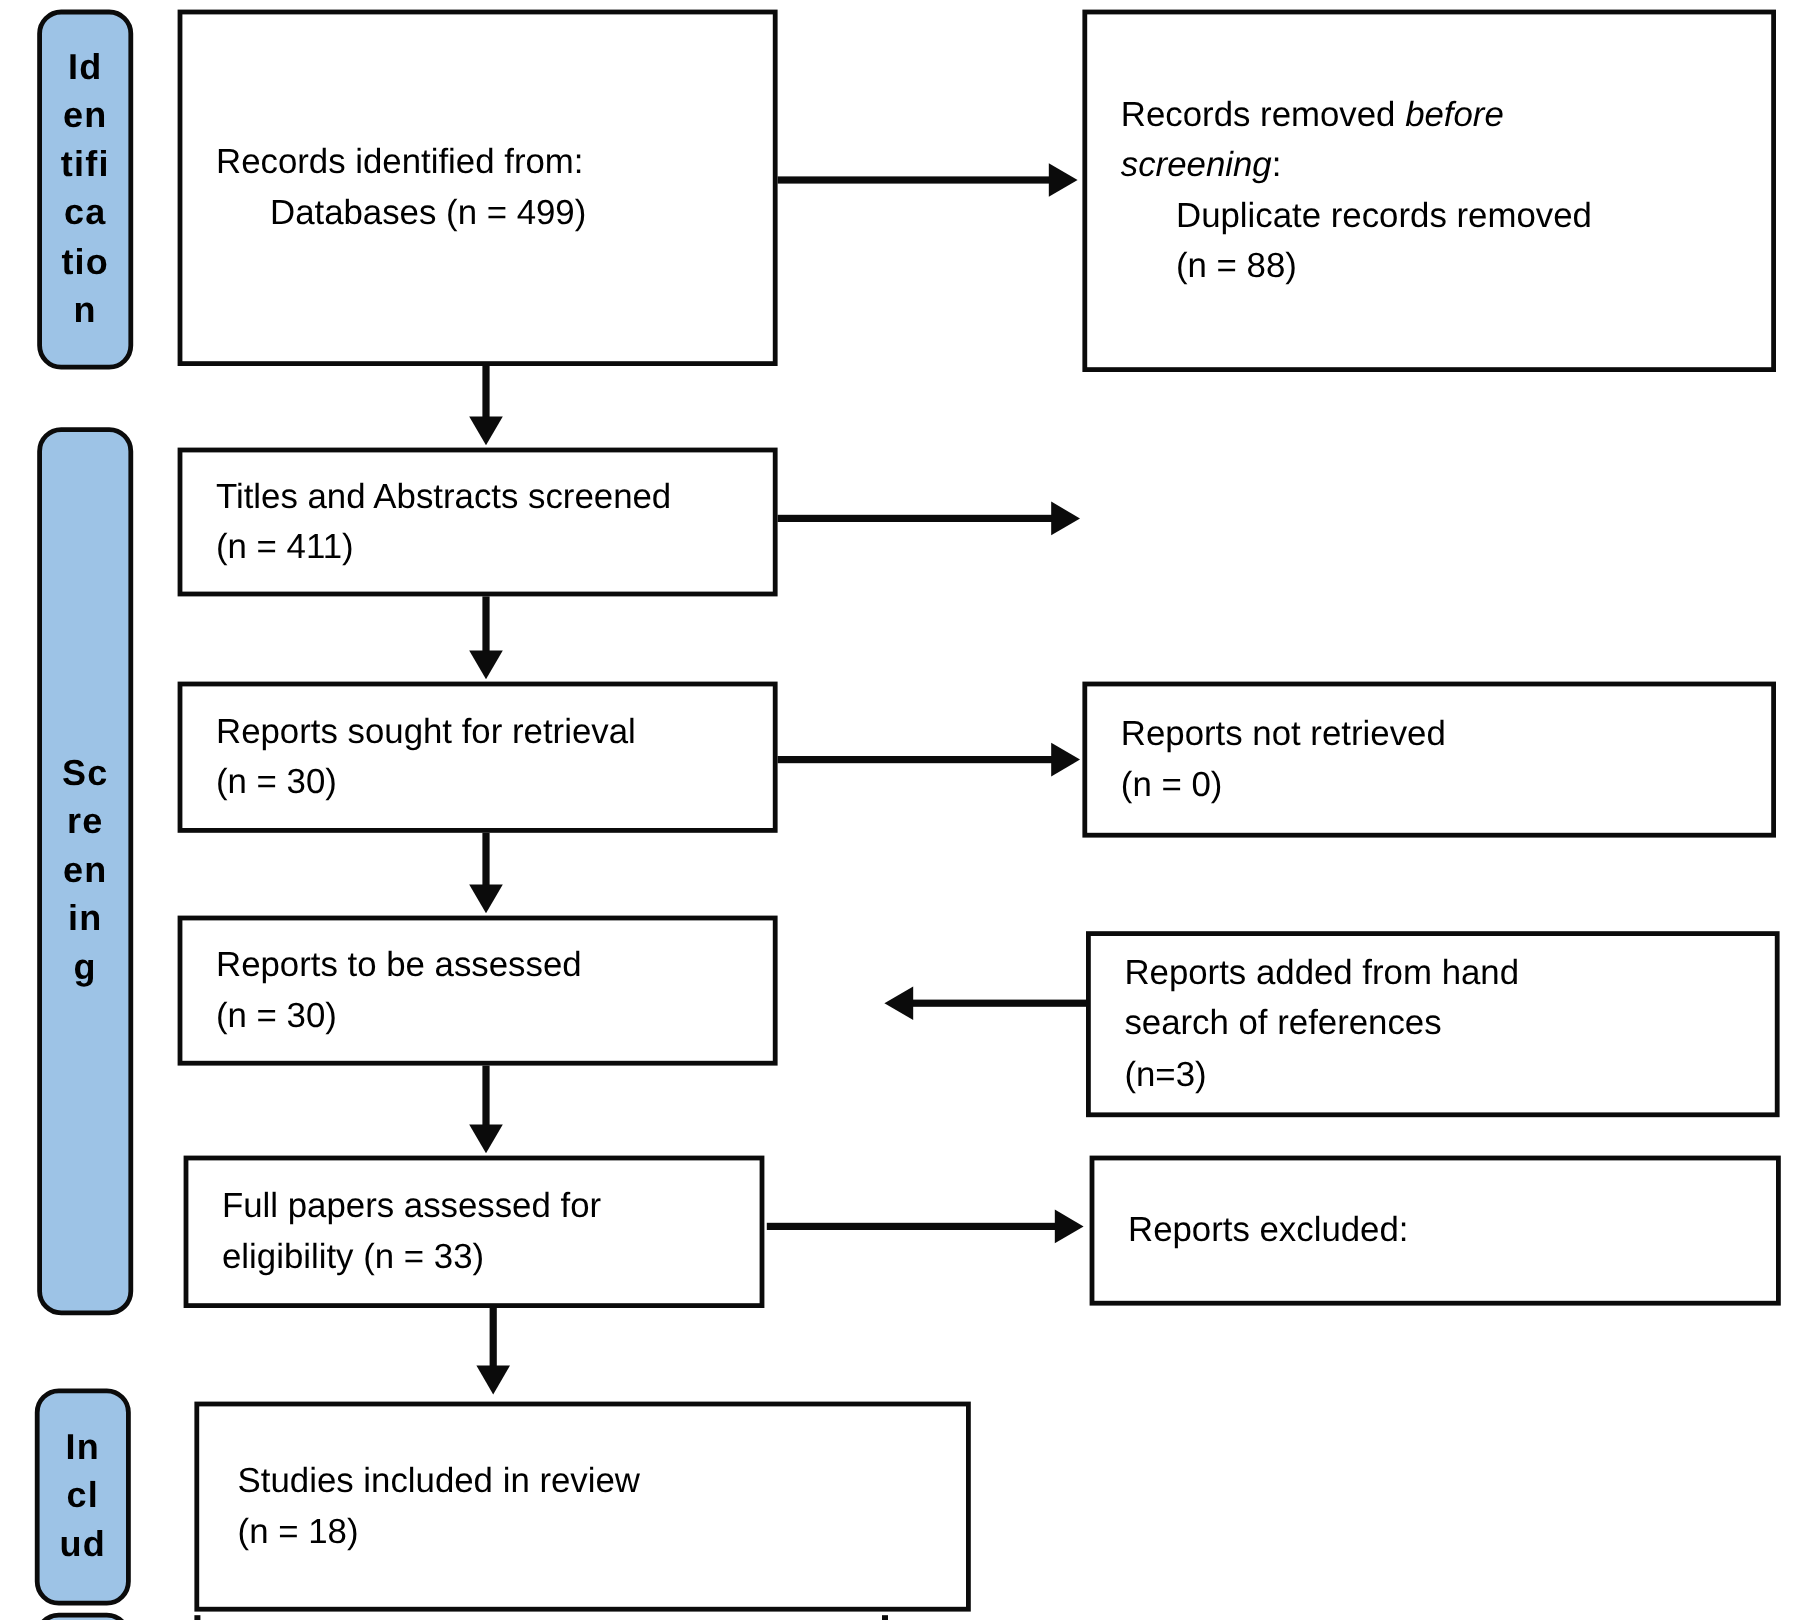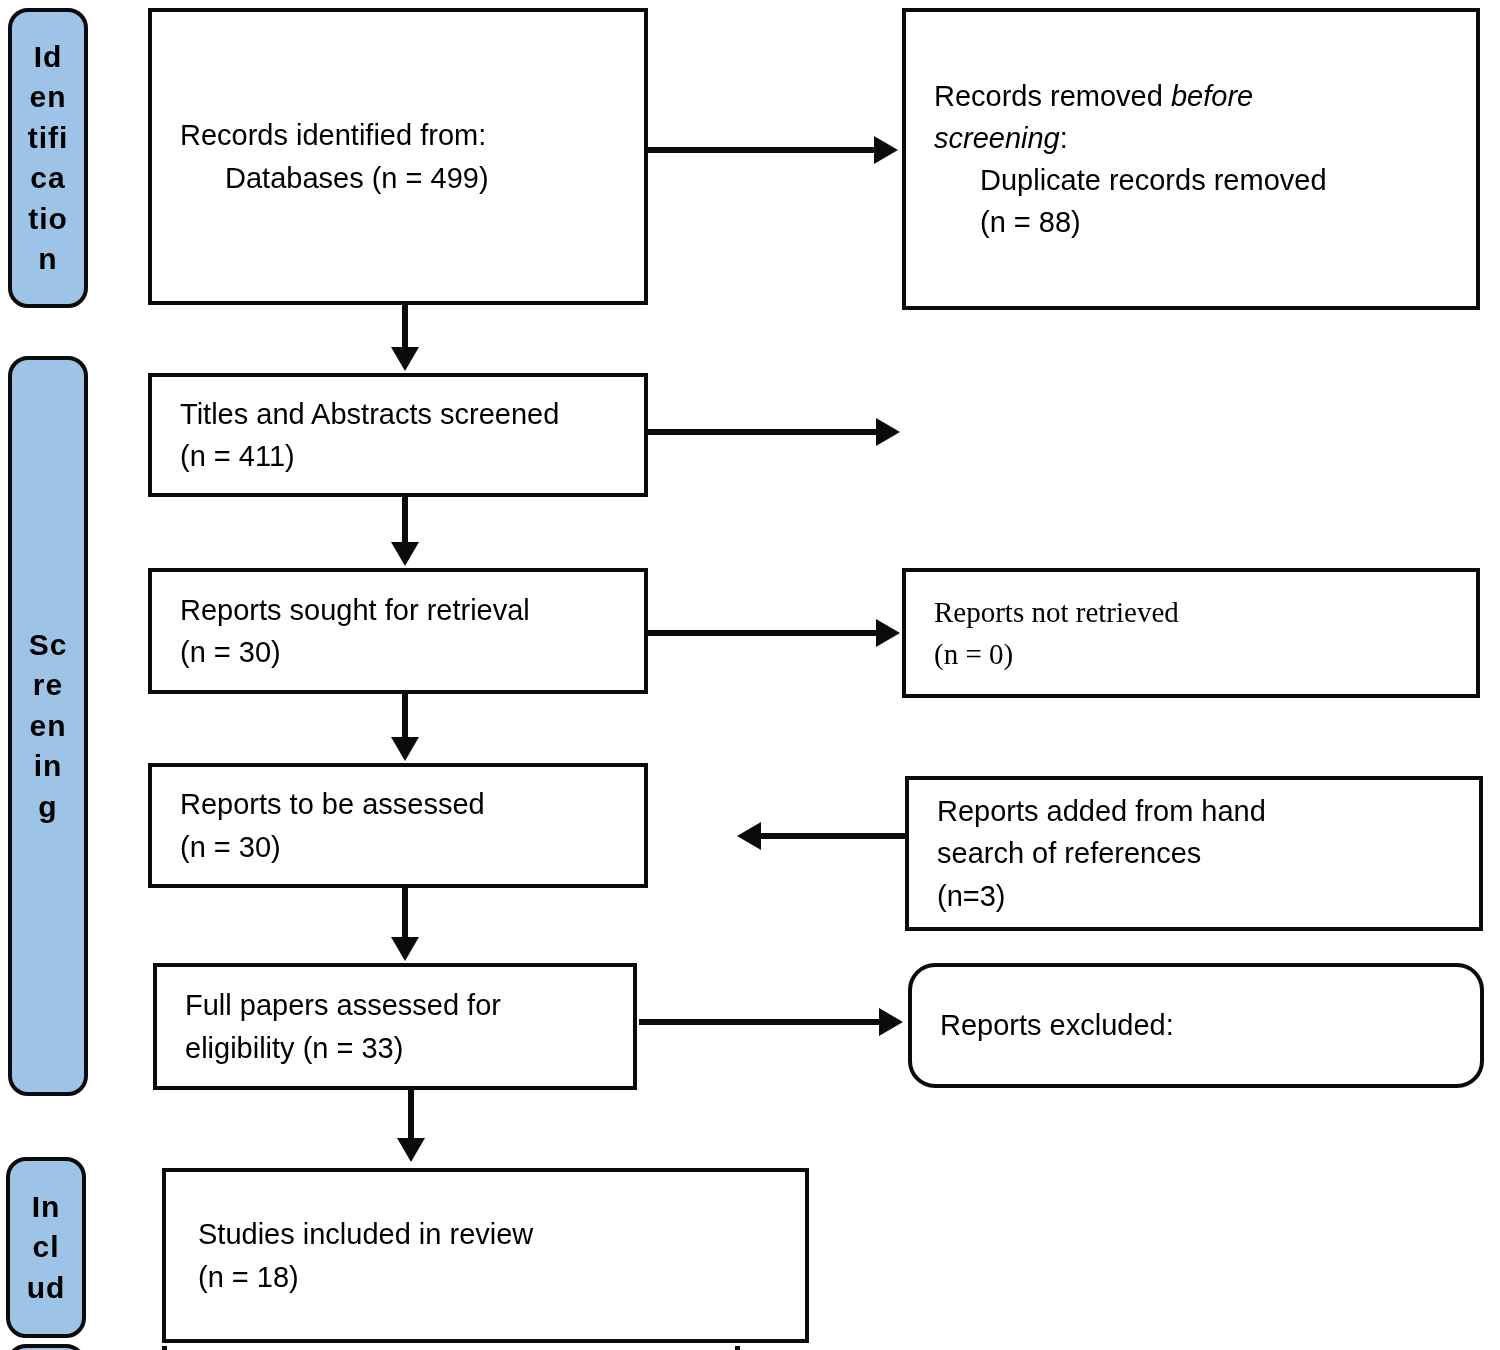--- a/index.html
+++ b/index.html
@@ -38,20 +38,21 @@
     box-sizing:border-box;
     display:flex;
     align-items:center;
     justify-content:center;
     text-align:center;
     font-weight:bold;
     font-size:30px;
     line-height:1.35;
     letter-spacing:1px;
     white-space:pre-line;
+    margin-left:23px;
   }
   
   .varrow{position:absolute;width:28px;}
   .varrow .vline{position:absolute;left:11px;top:0;width:6px;height:calc(100% - 22px);background:#0b0b0b;}
   .varrow .vhead{position:absolute;bottom:0;left:0;width:0;height:0;
     border-left:14px solid transparent;border-right:14px solid transparent;border-top:24px solid #0b0b0b;}
   .harrow{position:absolute;height:28px;}
   .harrow .hline{position:absolute;top:11px;left:0;height:6px;width:calc(100% - 22px);background:#0b0b0b;}
   .harrow .hhead{position:absolute;right:0;top:0;width:0;height:0;
     border-top:14px solid transparent;border-bottom:14px solid transparent;border-left:24px solid #0b0b0b;}
@@ -101,42 +102,42 @@
     <div class="ln">Titles and Abstracts screened</div>
     <div class="ln">(n = 411)</div>
   </div>
 
 
   <div class="fbox" style="left:148px;top:568px;width:500px;height:126px;">
     <div class="ln">Reports sought for retrieval</div>
     <div class="ln">(n = 30)</div>
   </div>
 
-  <div class="fbox" style="left:902px;top:568px;width:578px;height:130px;font-family:Liberation Serif, serif;">
+  <div class="fbox" style="left:902px;top:568px;width:578px;height:130px;">
     <div class="ln">Reports not retrieved</div>
     <div class="ln">(n = 0)</div>
   </div>
 
   <div class="fbox" style="left:148px;top:763px;width:500px;height:125px;">
     <div class="ln">Reports to be assessed</div>
     <div class="ln">(n = 30)</div>
   </div>
 
   <div class="fbox" style="left:905px;top:764px;width:578px;height:155px;margin-top:12px;">
     <div class="ln">Reports added from hand</div>
     <div class="ln">search of references</div>
     <div class="ln">(n=3)</div>
   </div>
 
   <div class="fbox" style="left:153px;top:963px;width:484px;height:127px;">
     <div class="ln">Full papers assessed for</div>
     <div class="ln">eligibility (n = 33)</div>
   </div>
 
-  <div class="fbox" style="left:908px;top:963px;width:576px;height:125px;border-radius:27px;">
+  <div class="fbox" style="left:908px;top:963px;width:576px;height:125px;">
     <div class="ln">Reports excluded:</div>
   </div>
 
   <div class="fbox" style="left:162px;top:1168px;width:647px;height:175px;padding-left:32px;">
     <div class="ln">Studies included in review</div>
     <div class="ln">(n = 18)</div>
   </div>
 
   <div class="stub" style="left:162px;top:1346px;width:5px;height:10px;"></div>
   <div class="stub" style="left:735px;top:1346px;width:5px;height:10px;"></div>

